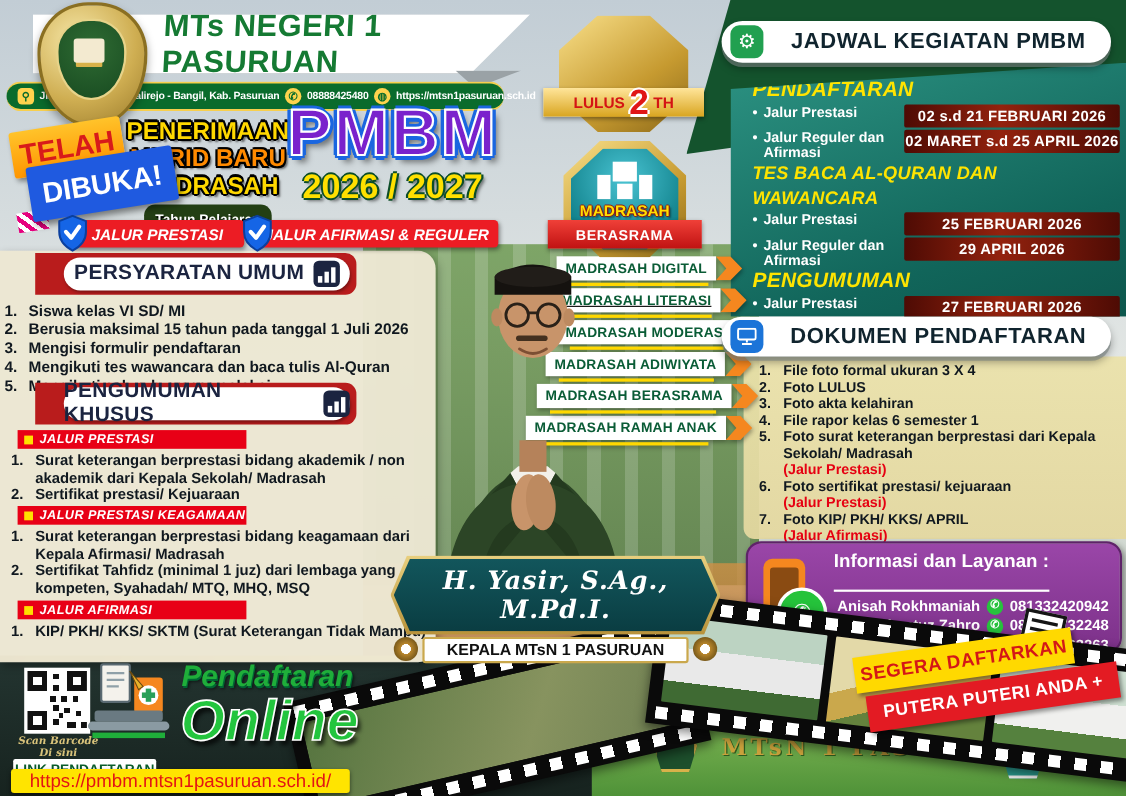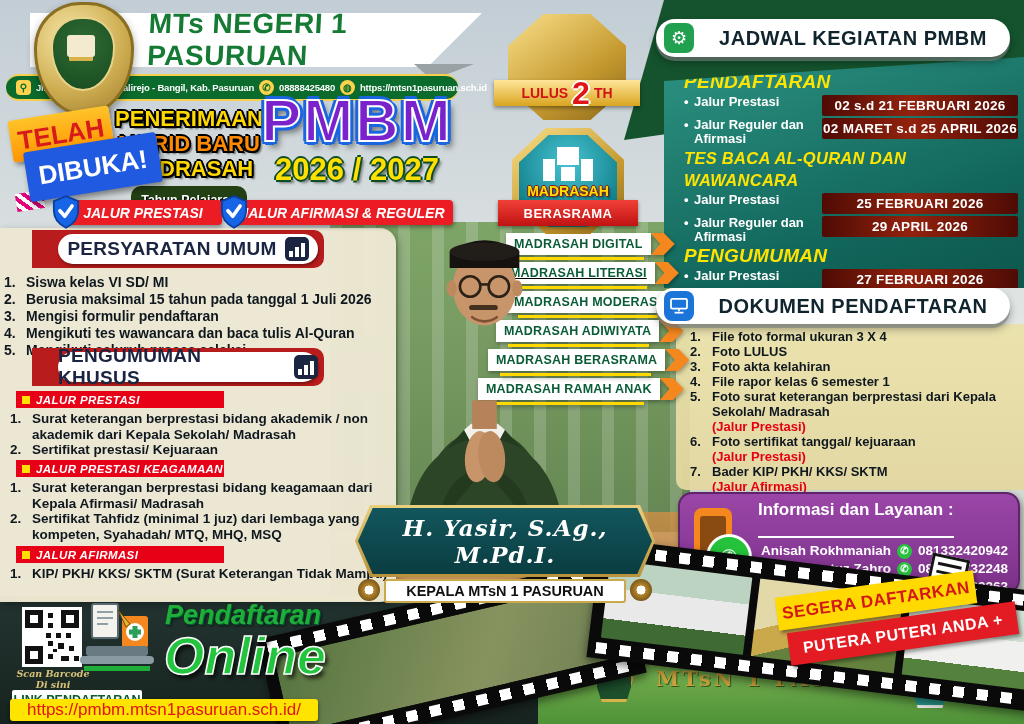--- a/index.html
+++ b/index.html
@@ -422,22 +422,22 @@
     <span class="t">DOKUMEN PENDAFTARAN</span>
   </div>
 
   <div class="abs doc-panel">
     <ol class="plain">
       <li><span>File foto formal ukuran 3 X 4</span></li>
       <li><span>Foto LULUS</span></li>
       <li><span>Foto akta kelahiran</span></li>
       <li><span>File rapor kelas 6 semester 1</span></li>
       <li><span>Foto surat keterangan berprestasi dari Kepala Sekolah/ Madrasah</span><span class="note">(Jalur Prestasi)</span></li>
-      <li><span>Foto sertifikat tanggal/ kejuaraan</span><span class="note">(Jalur Prestasi)</span></li>
-      <li><span>Bader KIP/ PKH/ KKS/ SKTM</span><span class="note">(Jalur Afirmasi)</span></li>
+      <li><span>Foto sertifikat prestasi/ kejuaraan</span><span class="note">(Jalur Prestasi)</span></li>
+      <li><span>Foto KIP/ PKH/ KKS/ APRIL</span><span class="note">(Jalur Afirmasi)</span></li>
     </ol>
   </div>
 
   <div class="abs purple-box">
     <div class="phone-ic">
       <span class="body"></span>
         <span class="scr"></span>
         <span class="wab">✆</span>
     </div>
     <div class="title">Informasi dan Layanan :</div>

